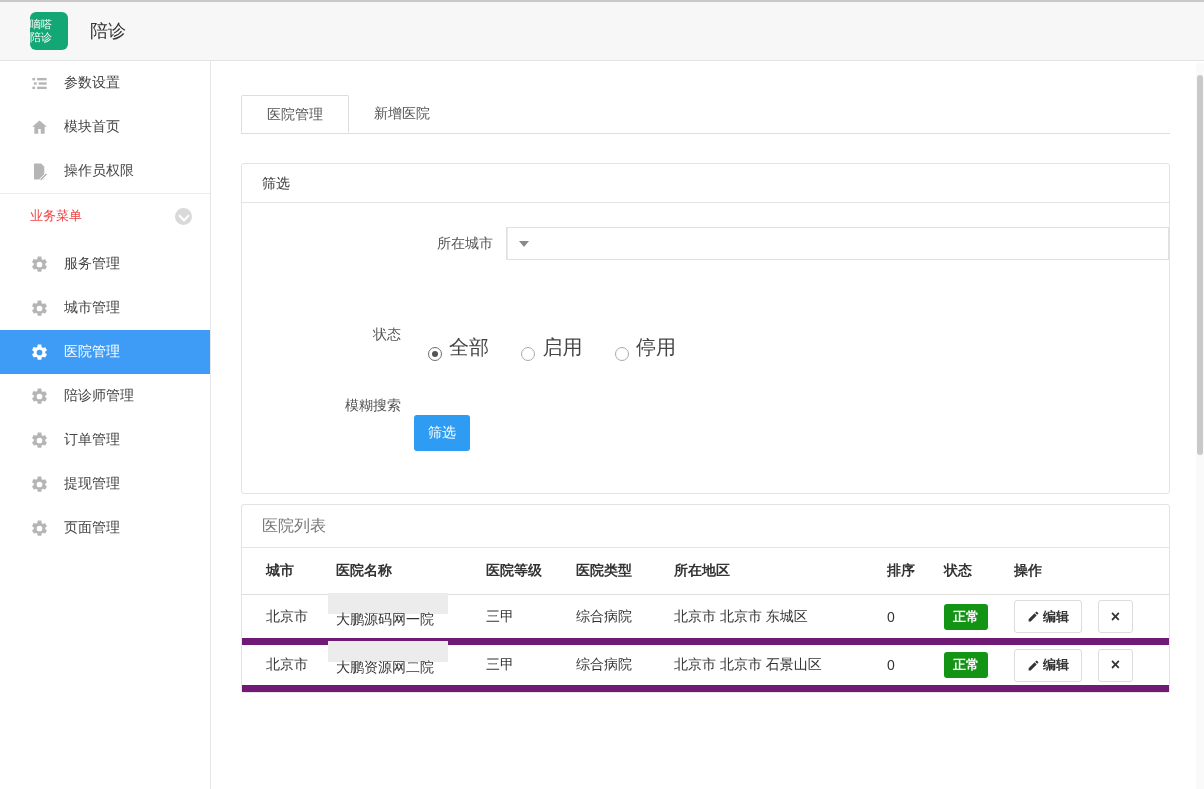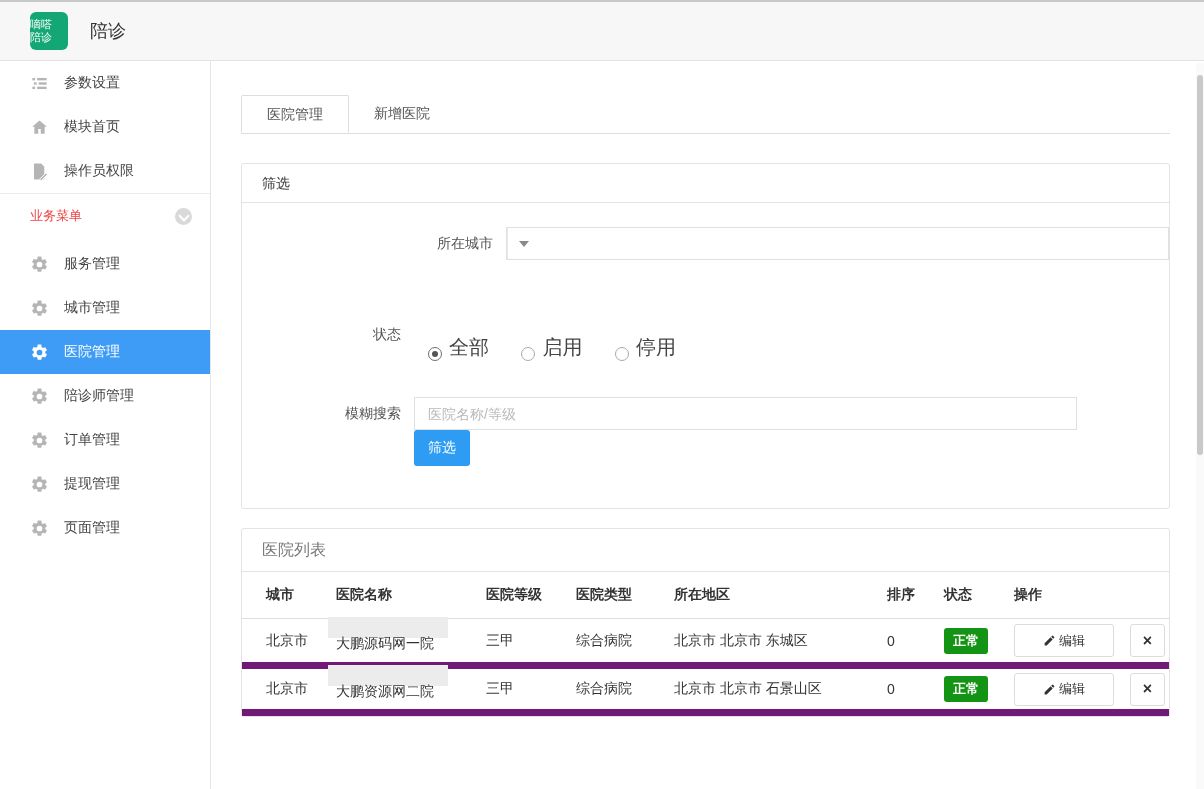--- a/index.html
+++ b/index.html
@@ -49,21 +49,21 @@
   
   .tabs { display:flex; border-bottom:1px solid #ddd; }
   .tab { height:38px; line-height:37px; padding:0 25px; font-size:14px; color:#555; cursor:pointer; }
   .tab.active {
     background:#fff; border:1px solid #ddd; border-bottom-color:#fff;
     margin-bottom:-1px; border-radius:2px 2px 0 0;
   }
   
   .panel { border:1px solid #e3e3e3; border-radius:3px; background:#fff; }
   .panel.filter { margin-top:29px; }
-  .panel.list { margin-top:19px; }
+  .panel.list { margin-top:10px; }
   .panel-head {
     padding:0 20px; height:39px; line-height:38px;
     border-bottom:1px solid #e3e3e3; font-size:14px; color:#333;
   }
   .panel.list .panel-head { height:43px; line-height:42px; font-size:16px; color:#777; }
   
   .fbody { padding:24px 0 42px 0; }
   .frow { display:flex; align-items:center; }
   .frow.r1 { margin-bottom:45px;justify-content:flex-end; }
   .frow.r2 { margin-bottom:32px; }
@@ -114,21 +114,21 @@
   }
   .badge {
     display:inline-block; background:#149414; color:#fff; font-size:13px; font-weight:bold;
     padding:4px 9px; border-radius:3px;
   }
   .btn-sm {
     display:inline-flex; align-items:center; justify-content:center; height:33px;
     border:1px solid #dcdcdc; background:#fff; border-radius:3px;
     font-size:13px; color:#333; cursor:pointer; font-family:inherit; vertical-align:middle;
   }
-  .btn-edit { padding:0 28px; }
+  .btn-edit { padding:0 12px;font-weight:bold; }
   .btn-edit svg { margin-right:3px; }
   .btn-del { width:35px; font-size:16px; font-weight:bold; margin-left:12px; }
   
   .scrollbar { position:absolute; right:0; top:63px; width:8px; bottom:0; background:#fafafa; }
   .scroll-thumb { position:absolute; left:1px; top:12px; width:6px; height:380px; background:#c9c9c9; border-radius:3px; }
 </style>
 </head>
 <body>
 
 <div class="topbar">
@@ -255,23 +255,20 @@
             </span>
             <span class="radio">
               <span class="rdot"></span>
               <span>停用</span>
             </span>
           </div>
         </div>
 
         <div class="frow r3">
           <div class="flabel">模糊搜索</div>
-          <div class="fcontrol">
-            <input class="txt-input" type="text" placeholder="医院名称/等级" style="">
-          </div>
         </div>
 
         <button class="btn-primary">筛选</button>
       </div>
     </div>
 
     <div class="panel list">
       <div class="panel-head">医院列表</div>
       <table>
         <colgroup>

